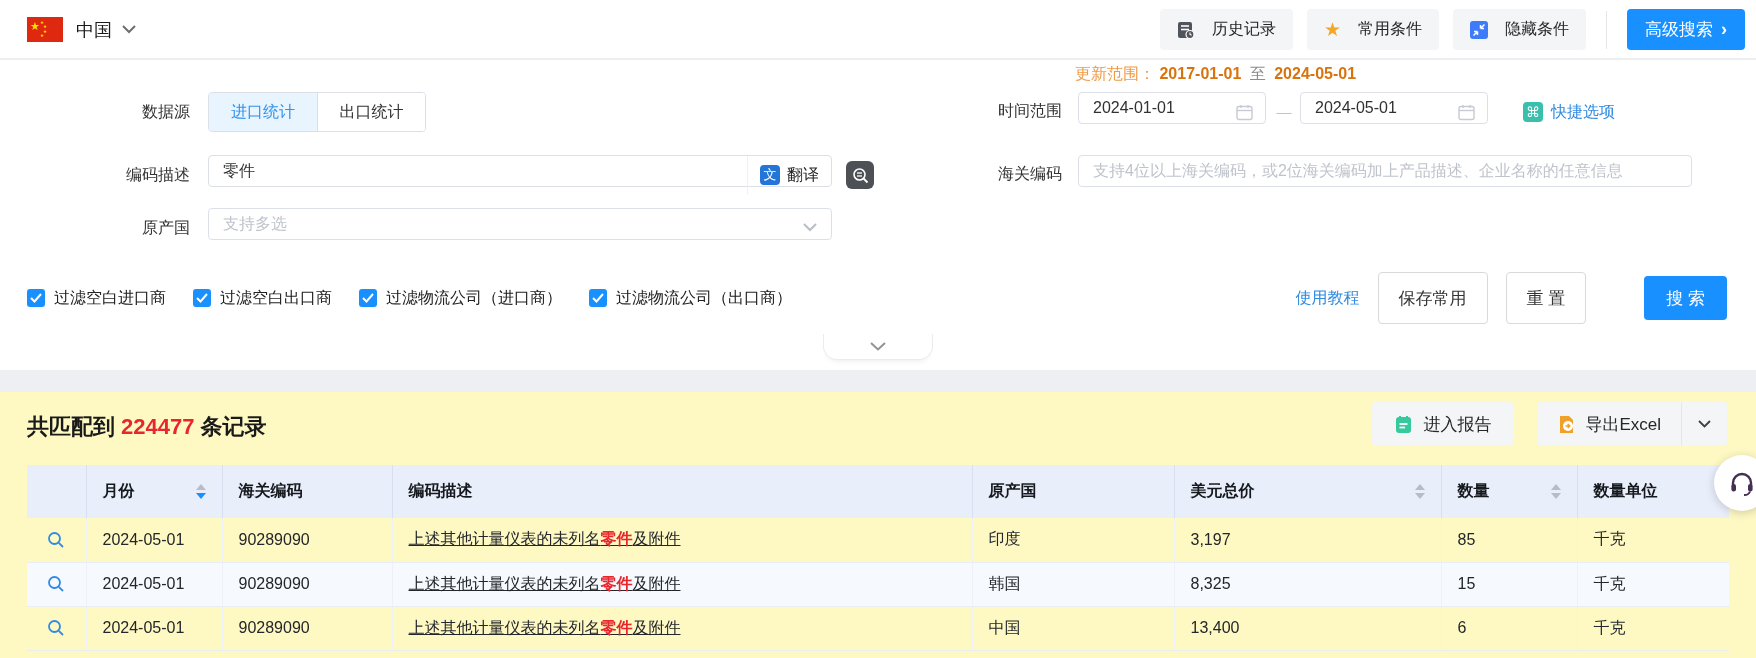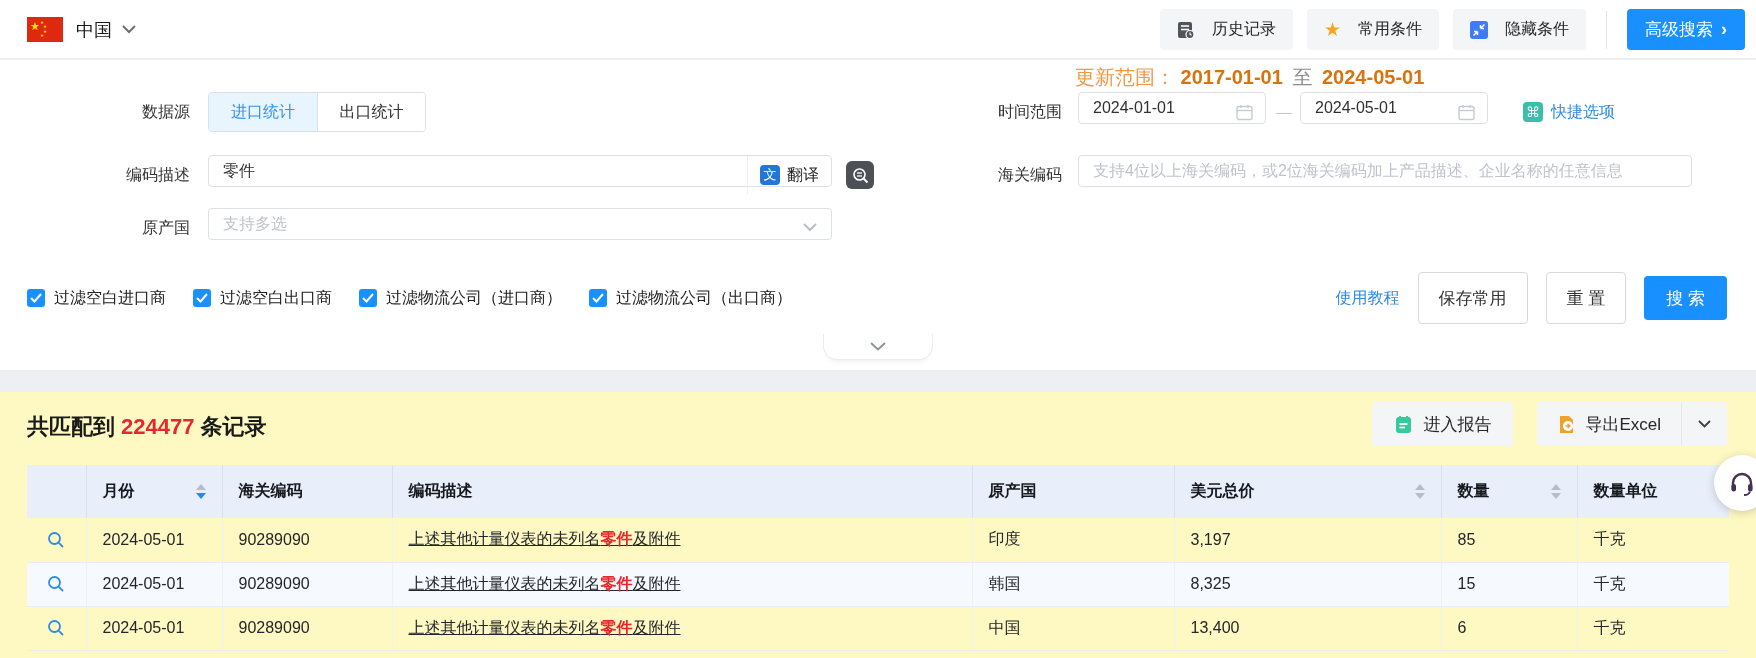--- a/index.html
+++ b/index.html
@@ -18,29 +18,29 @@
   .tb-btn { height:41px; padding:0 17px; background:#f4f5f7; border-radius:4px;
     display:flex; align-items:center; gap:17px; font-size:16px; color:#262626; cursor:pointer; }
   .tb-divider { width:1px; height:38px; background:#e3e5e8; margin:0 6px; }
   .tb-advanced { height:41px; padding:8px 18px; background:#1890ff; color:#fff;
     border-radius:4px; display:flex; align-items:center; gap:8px; font-size:17px; cursor:pointer; }
   .star-ic { color:#f5a623; font-size:19px; line-height:1; }
   .adv-chev { font-size:18px; font-weight:700; }
 
   
   .form-panel { position:absolute; top:60px; left:0; width:1756px; height:310px; background:#fff; }
-  .update-range { position:absolute; left:1075px; top:4px; font-size:20px; }
+  .update-range { position:absolute; left:1075px; top:4px; font-size:16px; }
   .ur-label { color:#f09a45; }
   .ur-date { color:#d9730d; font-weight:700; }
   .ur-mid { color:#8c8c8c; margin:0 4px; }
 
   .f-label { position:absolute; width:92px; text-align:right; line-height:40px;
     font-size:16px; color:#333; }
   .lbl-left { left:98px; }
-  .lbl-right { left:970px; }
+  .lbl-right { left:970px;font-family:Liberation Mono, monospace; }
 
   .tab-group { position:absolute; left:208px; display:flex; height:40px;
     border:1px solid #dcdfe6; border-radius:4px; overflow:hidden; background:#fff; }
   .tab { width:108px; display:flex; align-items:center; justify-content:center;
     font-size:16px; color:#303133; cursor:pointer; background:#fff; }
   .tab.active { background:#e8f4fe; color:#3492ea; }
   .tab + .tab { border-left:1px solid #dcdfe6; }
 
   .input-box { position:absolute; height:32px; border:1px solid #dcdfe6; border-radius:4px;
     background:#fff; display:flex; align-items:center; }
@@ -79,21 +79,21 @@
   .cb-list { position:absolute; left:27px; display:flex; gap:27px; height:44px; align-items:center; }
   .cb-item { display:flex; align-items:center; gap:9px; font-size:16px; color:#222; cursor:pointer; }
   .cb-box { width:18px; height:18px; background:#1890ff; border-radius:3px;
     display:flex; align-items:center; justify-content:center; }
   .act-group { position:absolute; right:29px; top:0; height:44px; display:flex;
     align-items:center; gap:18px; }
   .link { color:#2f8ae0; font-size:16px; cursor:pointer; }
   .btn-outline { height:52px; padding:0 20px; border:1px solid #d9d9d9; border-radius:4px;
     background:#fff; font-size:17px; color:#333; display:flex; align-items:center; cursor:pointer; }
   .btn-primary { height:44px; padding:0 22px; border-radius:4px; background:#1890ff;
-    color:#fff; font-size:17px; display:flex; align-items:center; cursor:pointer; }
+    color:#fff; font-size:17px; display:flex; align-items:center; cursor:pointer;margin-left:40px; }
 
   .collapse-tab { position:absolute; top:274px; left:823px; width:110px; height:26px;
     background:#fff; border:1px solid #ececec; border-top:none;
     border-radius:0 0 14px 14px; display:flex; align-items:center; justify-content:center;
     box-shadow:0 5px 7px -5px rgba(0,0,0,.10); cursor:pointer; }
 
   
   .results { position:absolute; top:392px; left:0; width:1756px; height:266px; background:#fef9c3; }
   .summary { position:absolute; left:27px; top:20px; font-size:22px; font-weight:700; color:#1a1a1a; }
   .summary .count { color:#e8262d; padding:0 6px; }

